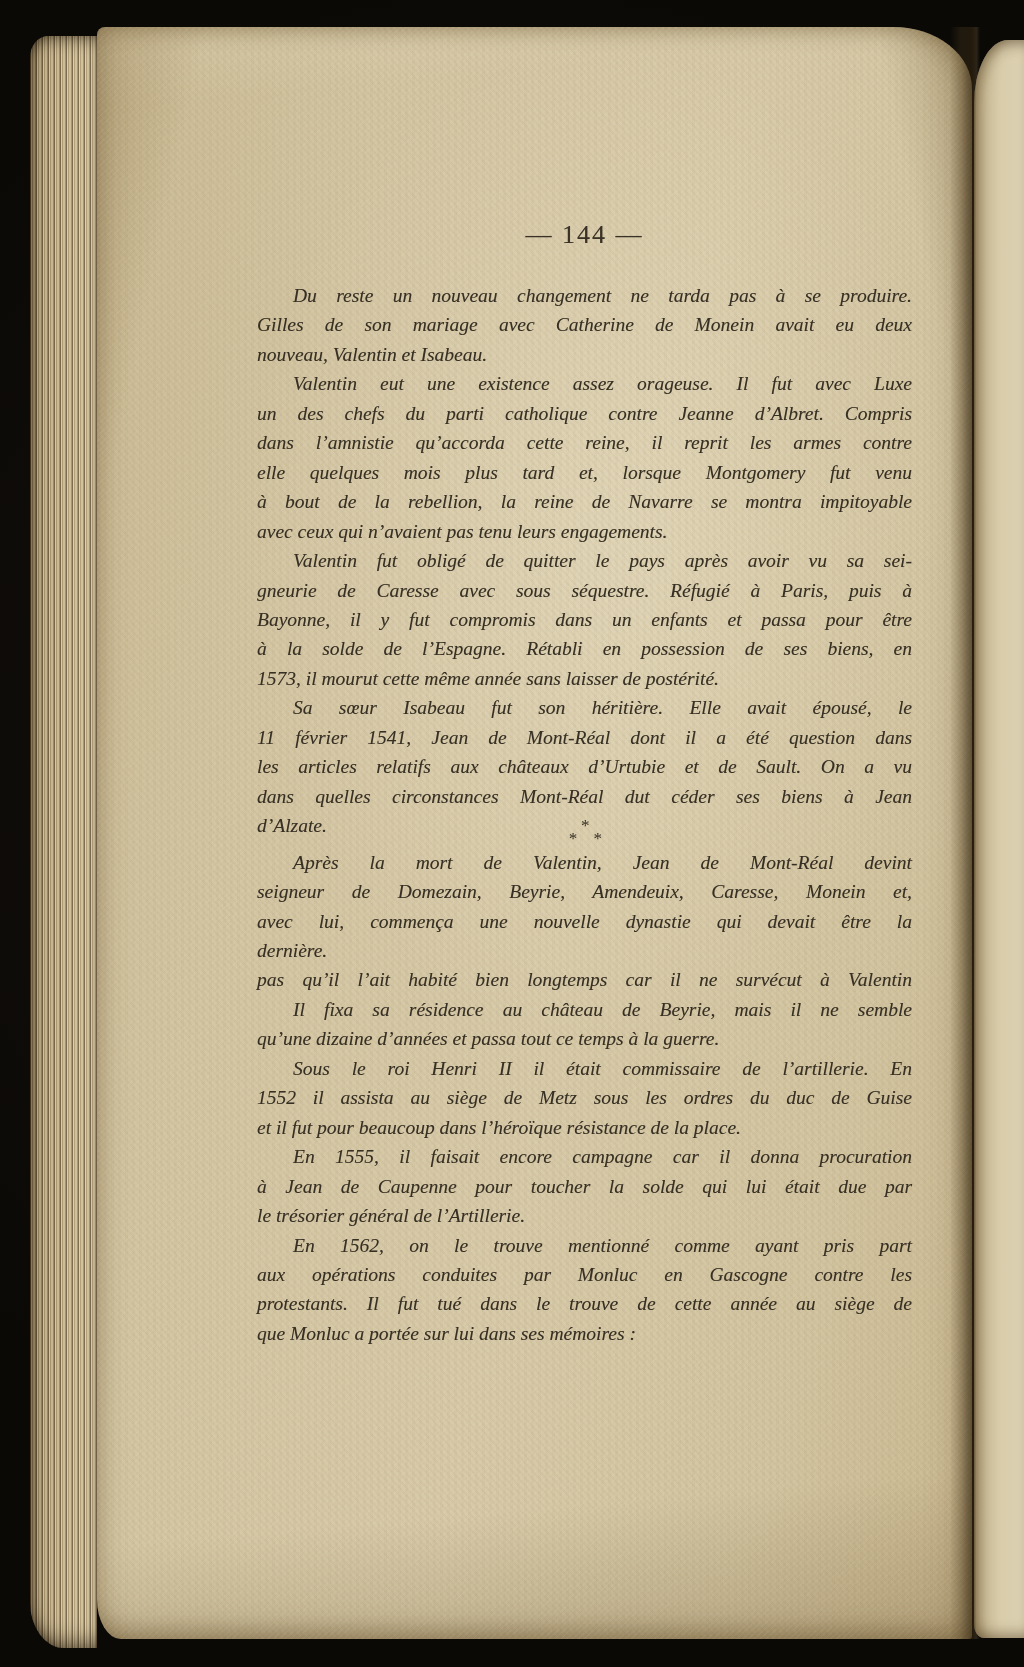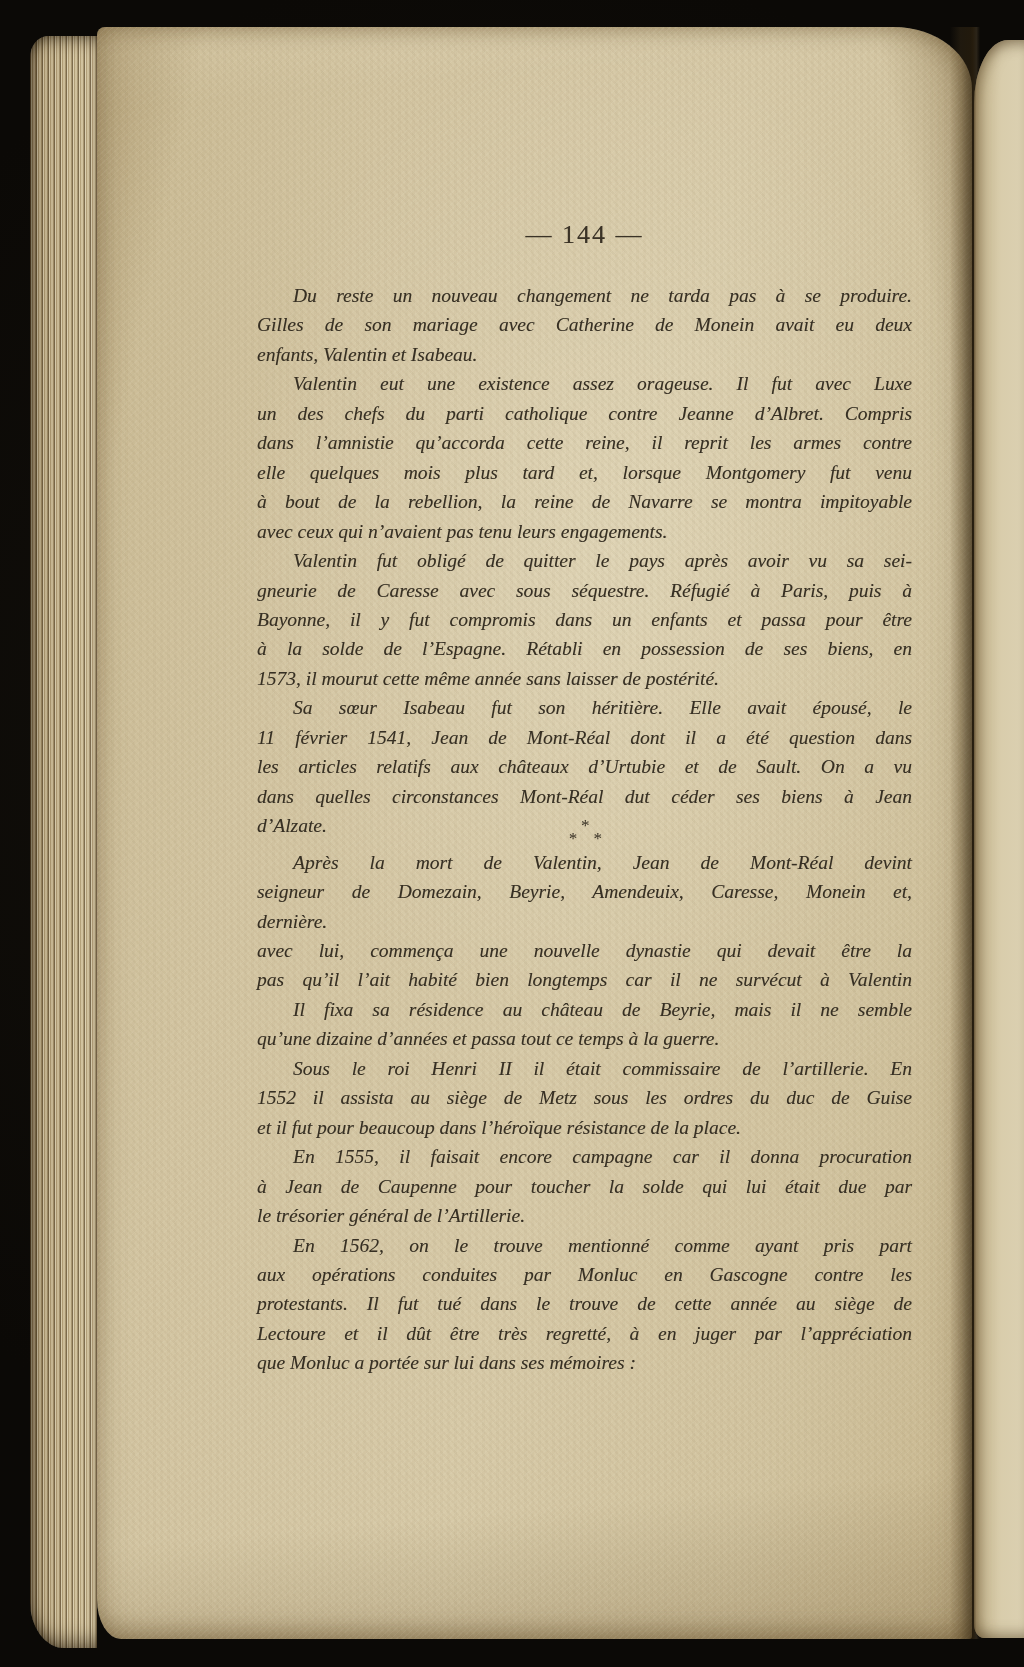--- a/index.html
+++ b/index.html
@@ -106,21 +106,21 @@
 <div class="page-stack"></div>
 
 <div class="page">
   <div class="page-header">
     <span>— 144 —</span>
   </div>
   <div class="text-body">
       <div class="para">
         <div class="line first">Du reste un nouveau changement ne tarda pas à se produire.</div>
         <div class="line">Gilles de son mariage avec Catherine de Monein avait eu deux</div>
-        <div class="line end">enfants, Valentin et Isabeau.</div>
+        <div class="line end">nouveau, Valentin et Isabeau.</div>
       </div>
       <div class="para">
         <div class="line first">Valentin eut une existence assez orageuse. Il fut avec Luxe</div>
         <div class="line">un des chefs du parti catholique contre Jeanne d’Albret. Compris</div>
         <div class="line">dans l’amnistie qu’accorda cette reine, il reprit les armes contre</div>
         <div class="line">elle quelques mois plus tard et, lorsque Montgomery fut venu</div>
         <div class="line">à bout de la rebellion, la reine de Navarre se montra impitoyable</div>
         <div class="line end">avec ceux qui n’avaient pas tenu leurs engagements.</div>
       </div>
       <div class="para">
@@ -137,42 +137,41 @@
         <div class="line">dans quelles circonstances Mont-Réal dut céder ses biens à Jean</div>
         <div class="line end">d’Alzate.</div>
       </div>
       <div class="asterism">
         <div class="ast-row">*</div>
         <div class="ast-row">* *</div>
       </div>
       <div class="para">
         <div class="line first">Après la mort de Valentin, Jean de Mont-Réal devint</div>
         <div class="line">seigneur de Domezain, Beyrie, Amendeuix, Caresse, Monein et,</div>
+        <div class="line">avec lui, commença une nouvelle dynastie qui devait être la</div>
         <div class="line end">dernière.</div>
-        <div class="line">avec lui, commença une nouvelle dynastie qui devait être la</div>
       </div>
       <div class="para">
         <div class="line">pas qu’il l’ait habité bien longtemps car il ne survécut à Valentin</div>
         <div class="line first">Il fixa sa résidence au château de Beyrie, mais il ne semble</div>
         <div class="line end">qu’une dizaine d’années et passa tout ce temps à la guerre.</div>
       </div>
       <div class="para">
         <div class="line first">Sous le roi Henri II il était commissaire de l’artillerie. En</div>
         <div class="line">1552 il assista au siège de Metz sous les ordres du duc de Guise</div>
         <div class="line end">et il fut pour beaucoup dans l’héroïque résistance de la place.</div>
       </div>
       <div class="para">
         <div class="line first">En 1555, il faisait encore campagne car il donna procuration</div>
         <div class="line">à Jean de Caupenne pour toucher la solde qui lui était due par</div>
         <div class="line end">le trésorier général de l’Artillerie.</div>
       </div>
       <div class="para">
         <div class="line first">En 1562, on le trouve mentionné comme ayant pris part</div>
         <div class="line">aux opérations conduites par Monluc en Gascogne contre les</div>
         <div class="line">protestants. Il fut tué dans le trouve de cette année au siège de</div>
-        <div class="line">Lectoure et il dût être très regretté, à en juger par l’appréciation</div>
         <div class="line end">que Monluc a portée sur lui dans ses mémoires :</div>
       </div>
     </div>
 </div>
 
 <div class="next-page"></div>
 <div class="crease"></div>
 
 </body></html>

